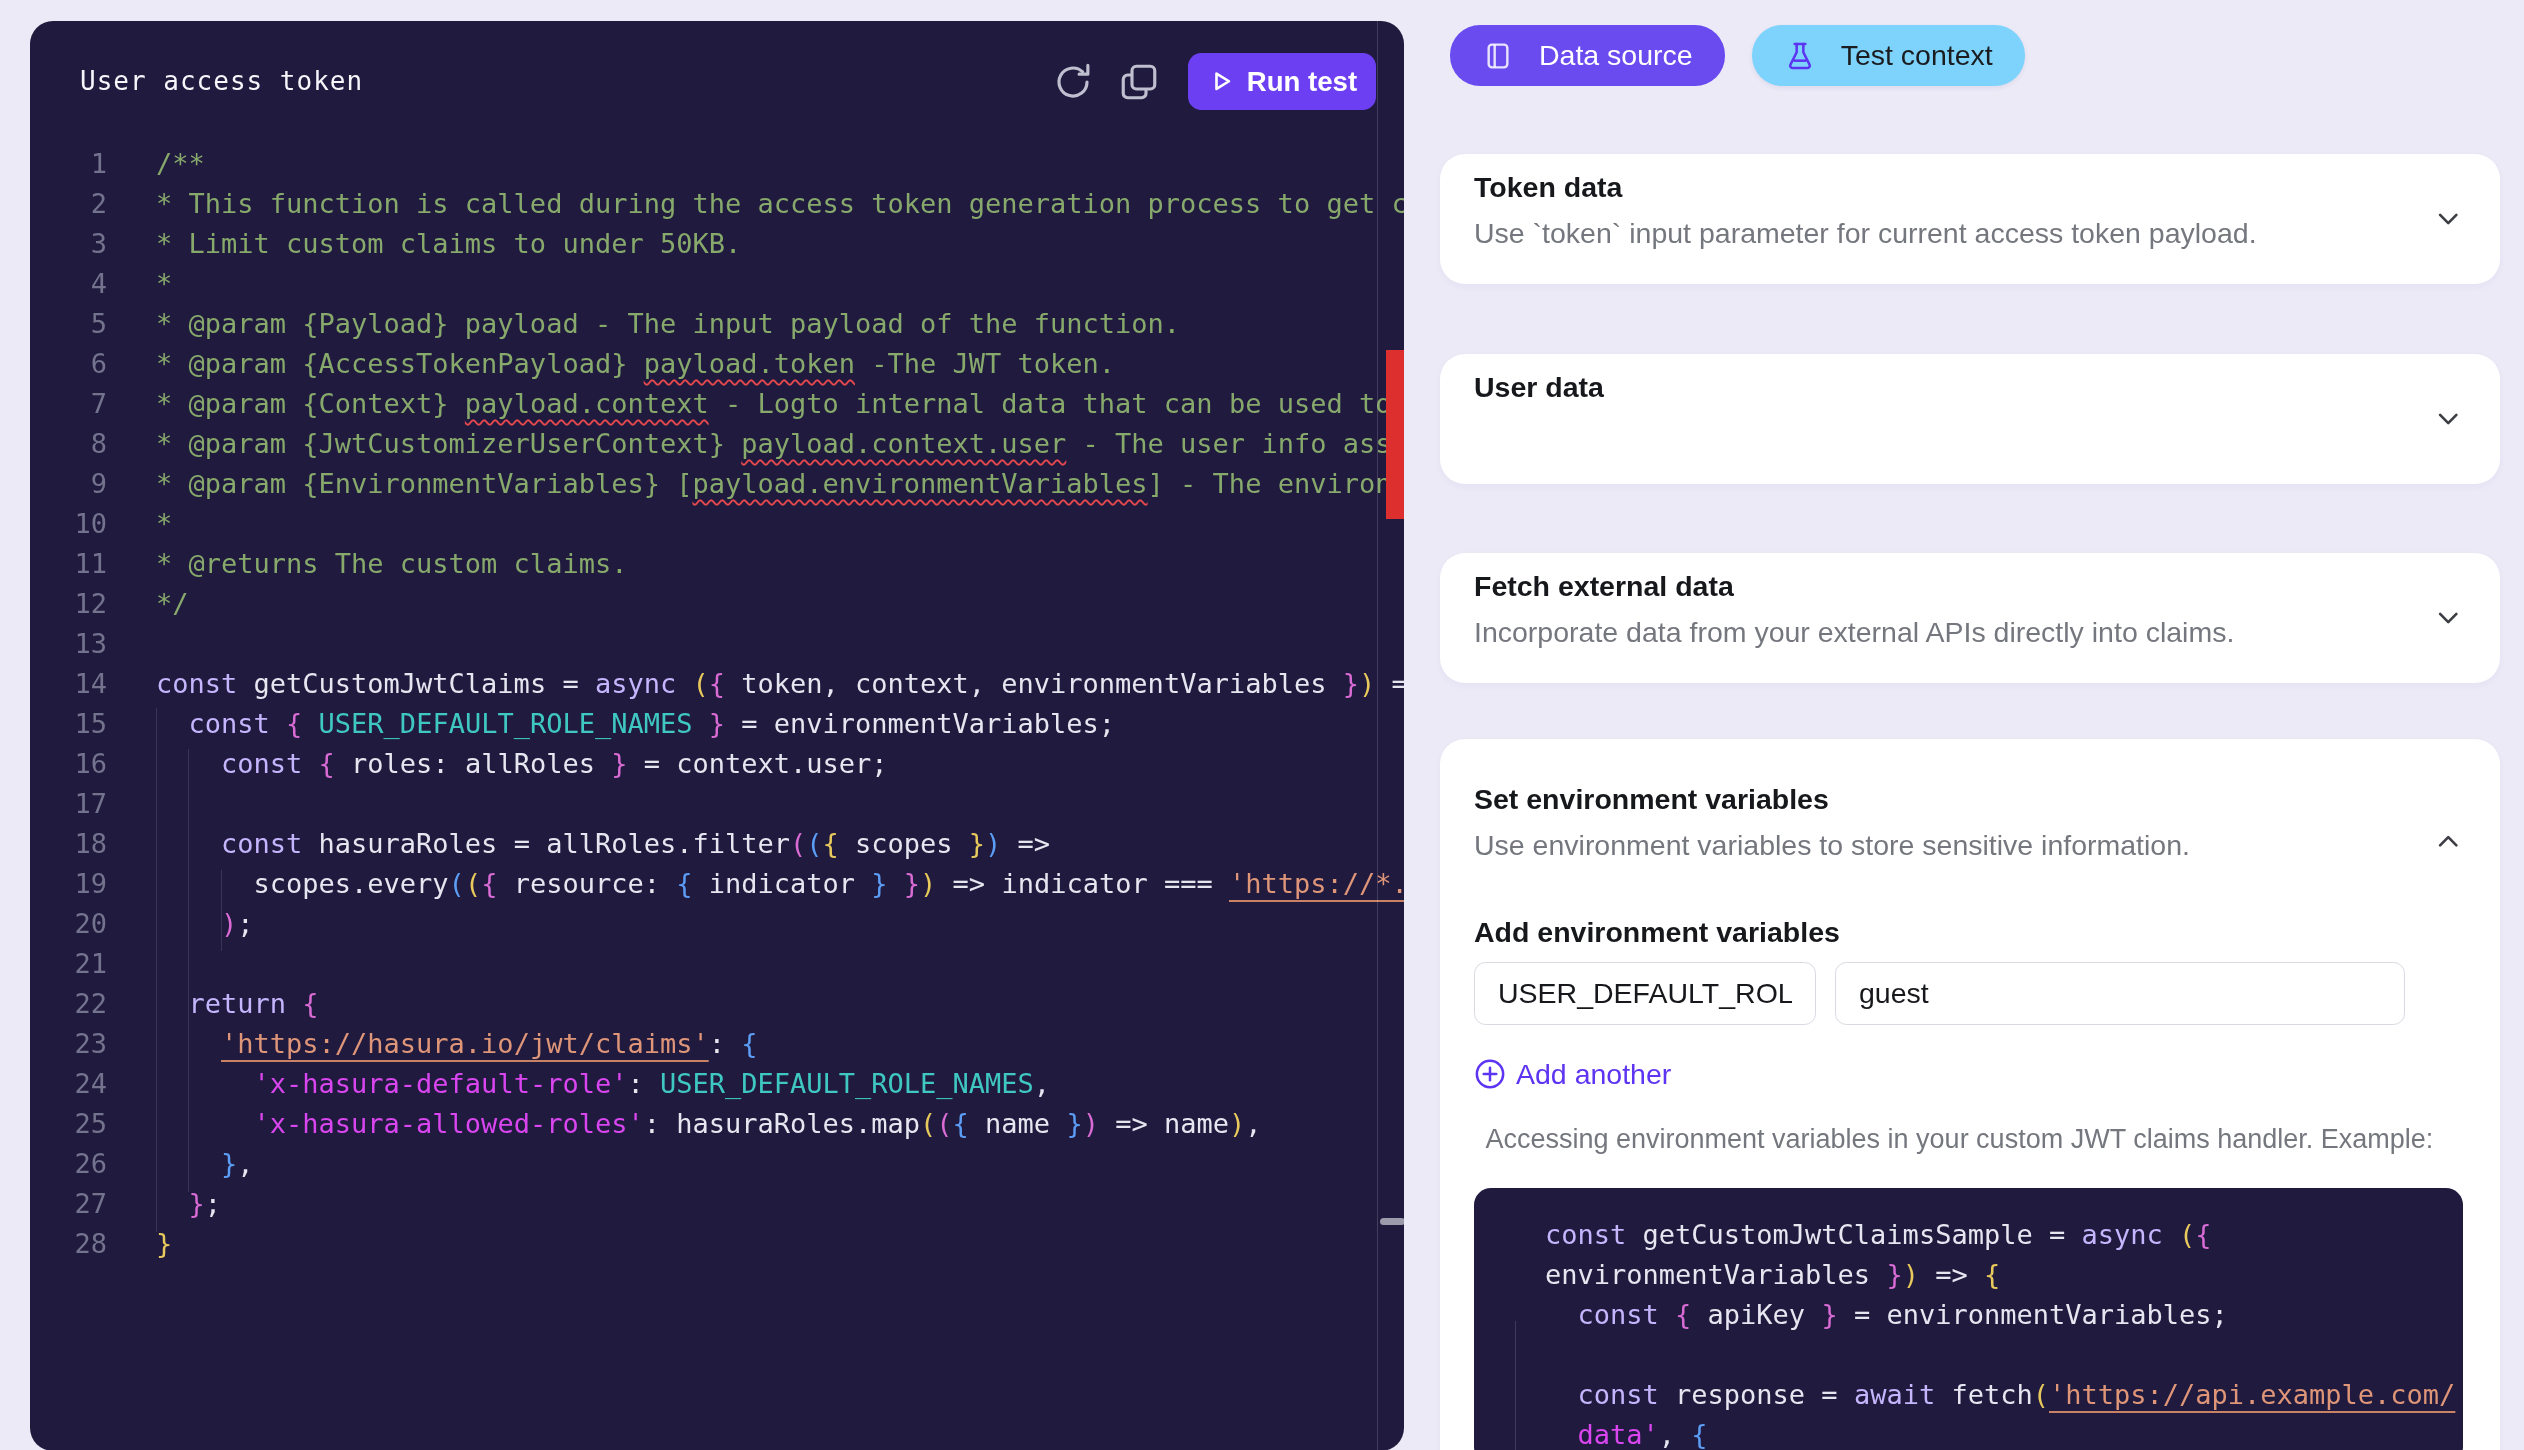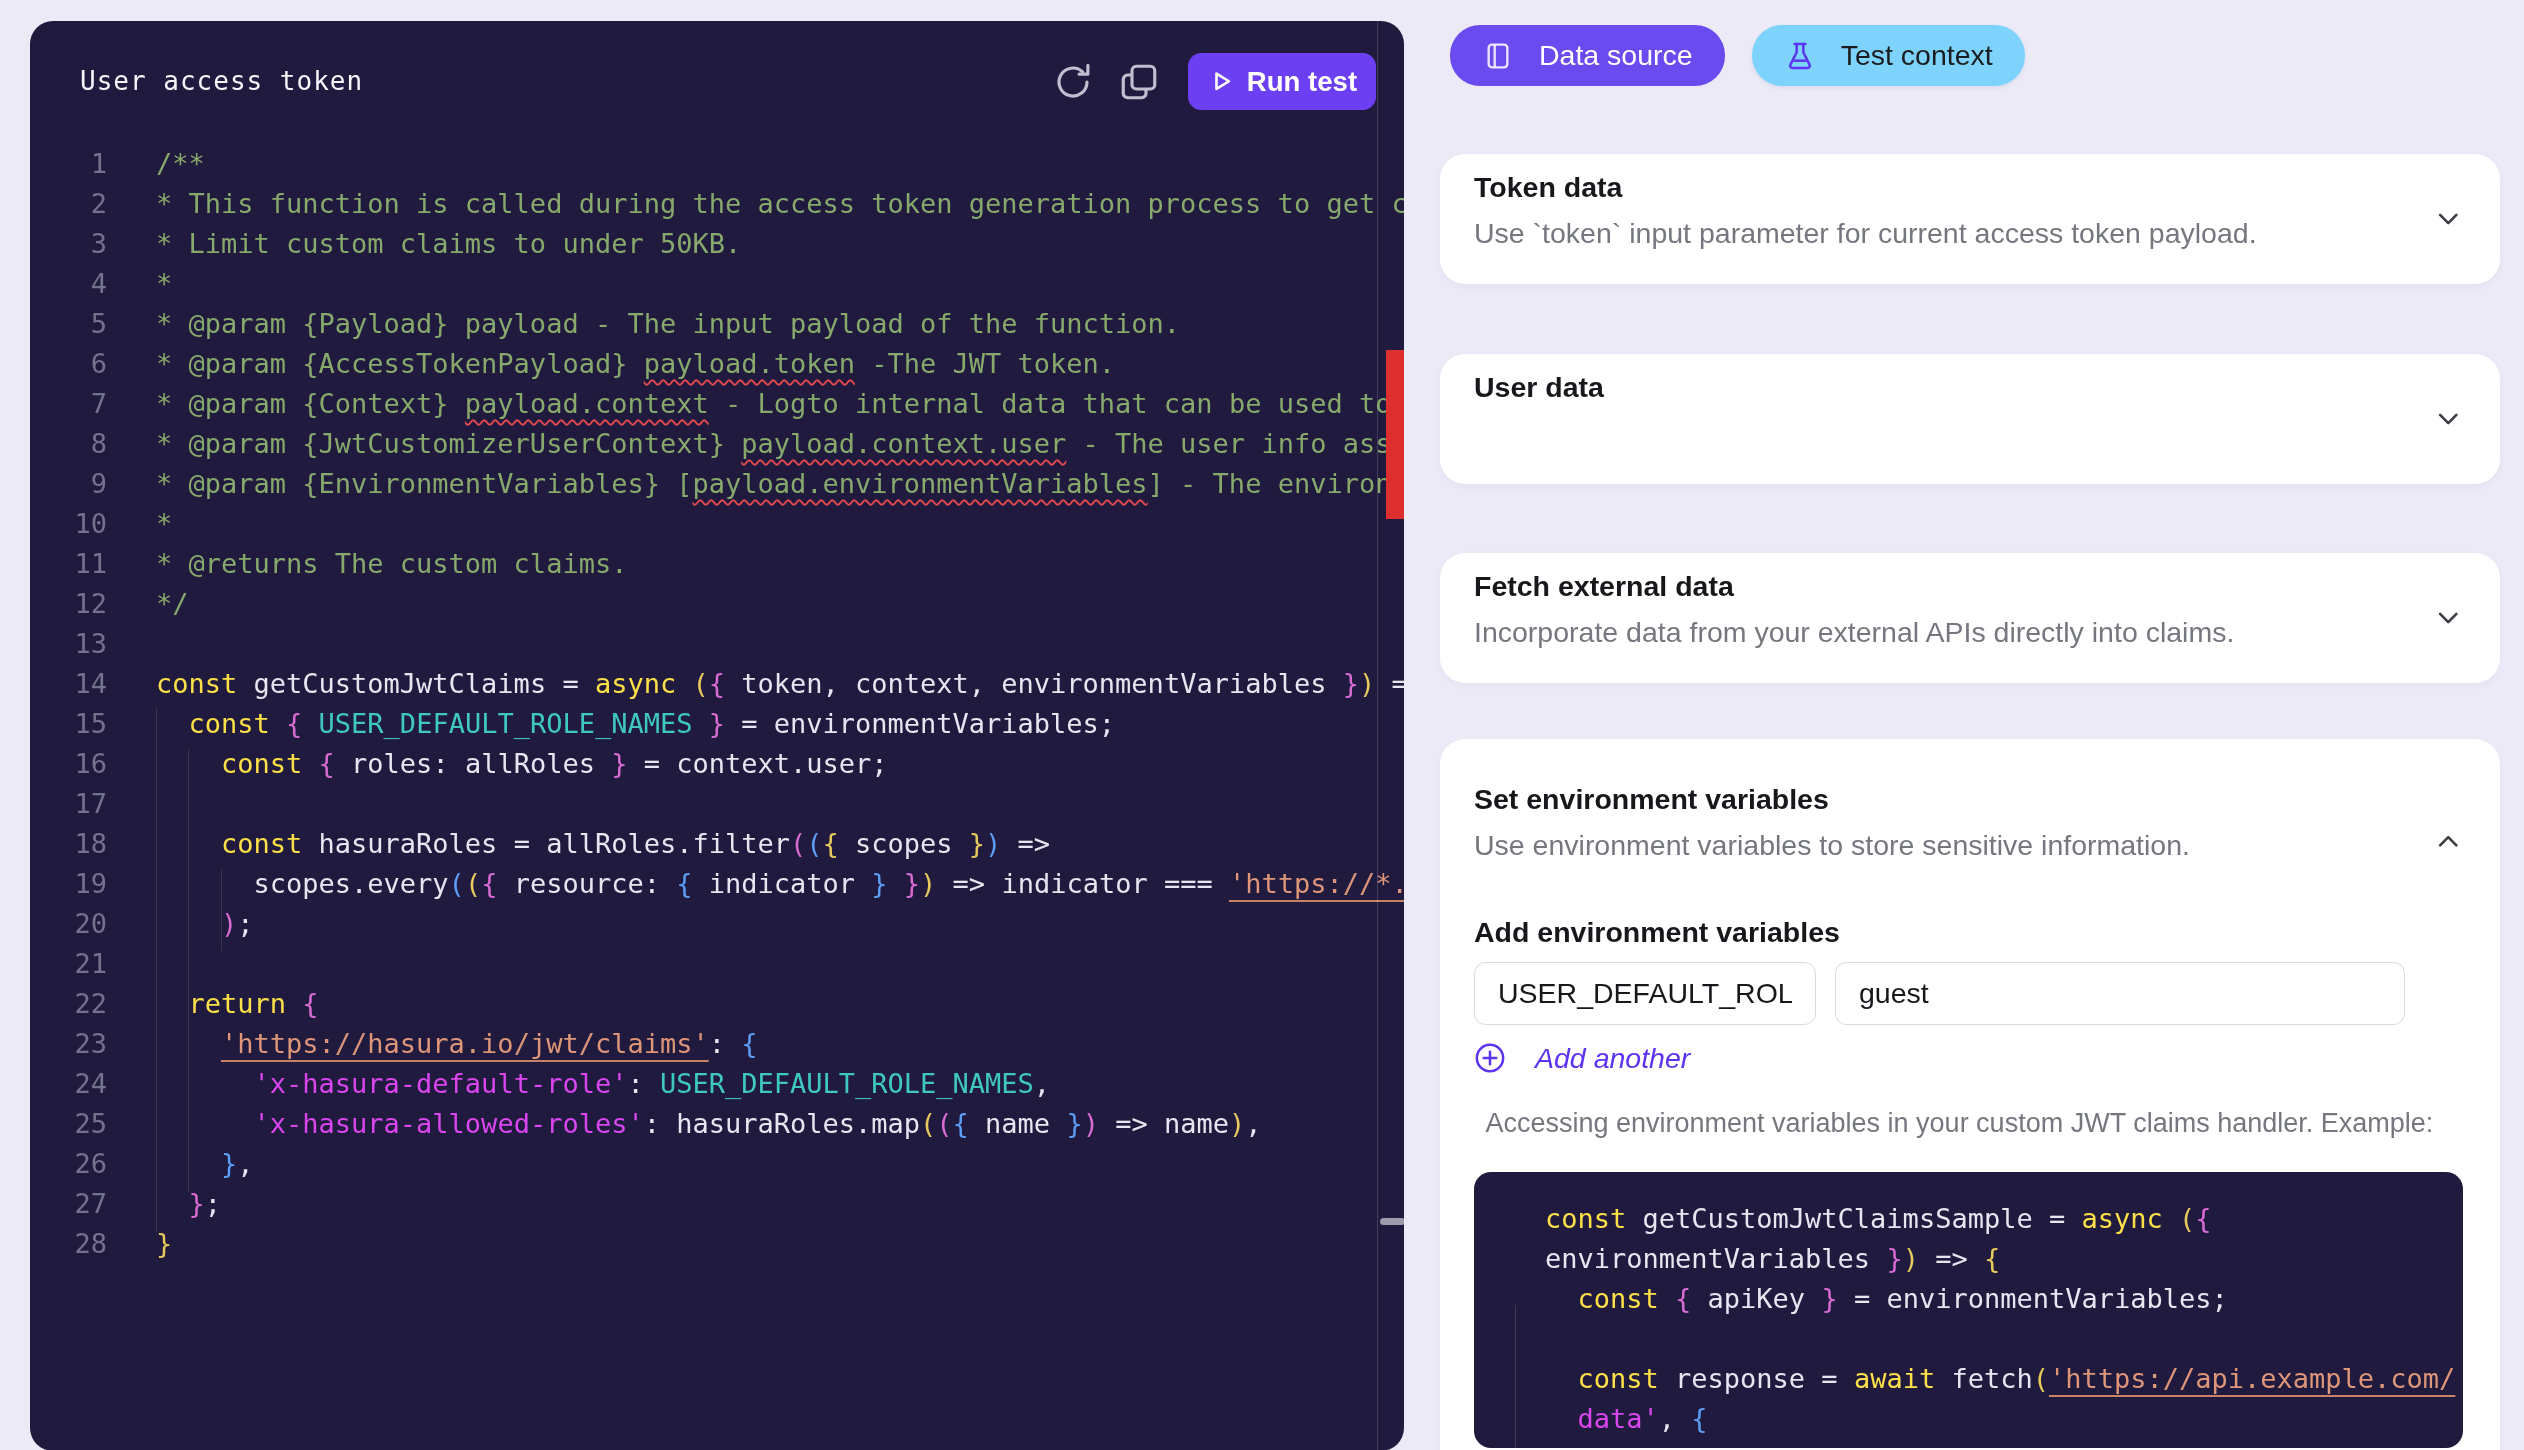--- a/index.html
+++ b/index.html
@@ -34,21 +34,21 @@
   .code-area{
     position:absolute;left:0;top:123px;right:0;bottom:0;overflow:hidden;
     font-family:"DejaVu Sans Mono",monospace;font-size:27px;
   }
   .code-line{position:relative;height:40px;line-height:40px;white-space:pre;padding-left:126px;}
   .ln{
     position:absolute;left:0;top:0;width:77px;text-align:right;
     color:#73738E;font-size:27px;user-select:none;
   }
   .tk-c{color:#87A96B;}
-  .tk-k{color:#fde047;}
+  .tk-k{color:#c4b5fd;}
   .tk-n{color:#E6E6F0;}
   .tk-t{color:#3FC8C2;}
   .tk-s{color:#d946ef;}
   .tk-su{color:#DE9578;text-decoration:underline;text-decoration-thickness:1.9px;text-underline-offset:6.7px;text-decoration-color:#C98266;}
   .tk-pY{color:#E8C95C;}
   .tk-pM{color:#D96BD4;}
   .tk-pB{color:#5C9DF5;}
   .tk-e{text-decoration:underline wavy #E5484D;text-decoration-thickness:1.9px;text-underline-offset:5.7px;}
   .indent-guide{position:absolute;width:1px;background:rgba(255,255,255,0.12);}
   .ruler-line{position:absolute;left:1347px;top:0;bottom:0;width:1px;background:rgba(255,255,255,0.16);}
@@ -78,23 +78,23 @@
   .card-env .chevron{top:88px;transform:none;}
   .env-label{font-size:28.5px;font-weight:600;color:#17181C;line-height:36px;margin-top:51px;}
   .env-inputs{display:flex;gap:19px;margin-top:12.4px;}
   .env-input{
     height:63px;box-sizing:border-box;border:1.9px solid #D9D9E2;border-radius:11.4px;
     font-size:28.5px;color:#17181C;padding:0 23px;font-family:"Liberation Sans",sans-serif;background:#fff;outline:none;
   }
   .env-input.key{width:342px;}
   .env-input.val{width:570px;}
   .add-another{
-    display:flex;align-items:center;gap:29px;margin-top:17px;cursor:pointer;
+    display:flex;align-items:center;gap:10px;margin-top:33px;cursor:pointer;
     color:#5D34F2;font-size:28.5px;font-weight:500;width:max-content;background:none;border:none;
-    font-family:"Liberation Sans",sans-serif;padding:0;font-style:italic;
+    font-family:"Liberation Sans",sans-serif;padding:0;
   }
   .env-example{font-size:27px;color:#75777E;line-height:36px;margin-top:30px;padding-left:11.4px;}
   .sample-block{
     position:relative;margin-top:31px;width:989px;height:276px;background:#201A3E;border-radius:17px;
     padding:27px 0 0 71px;box-sizing:border-box;overflow:hidden;
     font-family:"DejaVu Sans Mono",monospace;font-size:27px;
   }
   .sample-line{height:40px;line-height:40px;white-space:pre;}
   .sample-guide{position:absolute;left:41px;top:133px;height:160px;width:1px;background:rgba(255,255,255,0.14);}
 </style>

